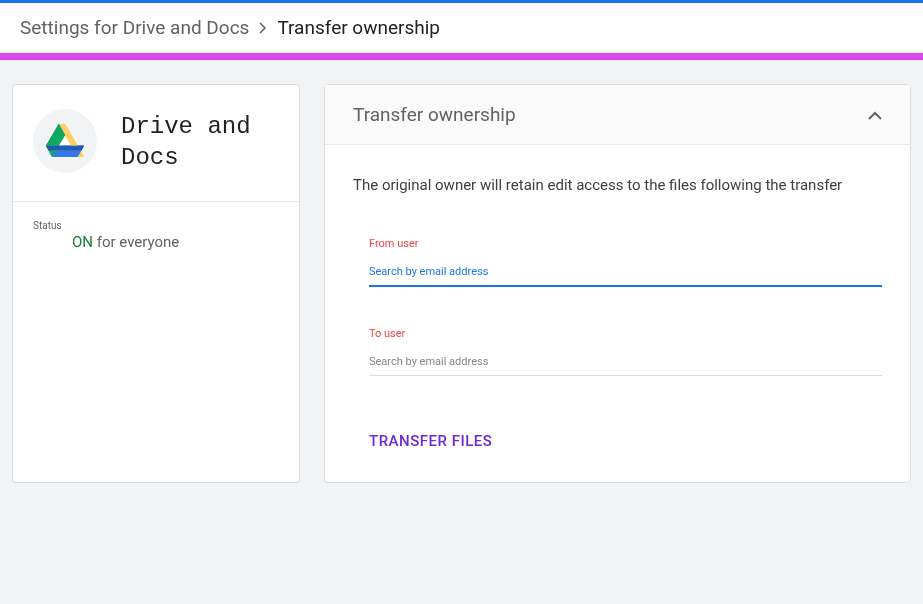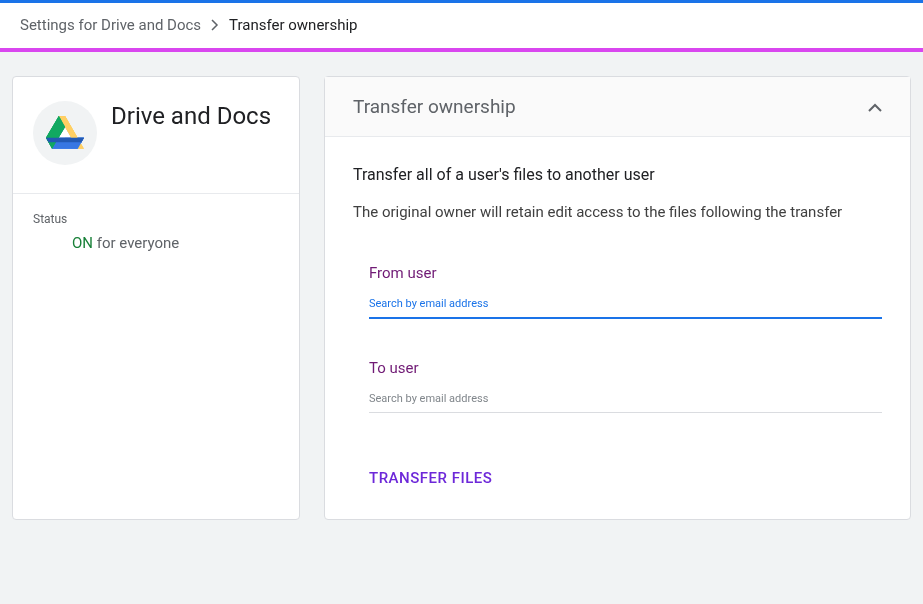--- a/index.html
+++ b/index.html
@@ -10,23 +10,23 @@
       height: 604px;
       overflow: hidden;
     }
     .top-bar {
       height: 3px;
       background: #1a73e8;
     }
     .breadcrumb {
       background: #fff;
       padding: 13px 20px 14px;
-      font-size: 15px;
-      color: #5f6368;
-      border-bottom: 4px solid #d946ef;
+      font-size: 19px;
+      color: #5f6368;
+      border-bottom: 7px solid #d946ef;
       display: flex;
       align-items: center;
       gap: 10px;
     }
     .breadcrumb .chevron {
       color: #5f6368;
       display: inline-flex;
     }
     .breadcrumb .current {
       color: #202124;
@@ -38,23 +38,24 @@
     }
     .sidebar-card {
       width: 288px;
       background: #fff;
       border: 1px solid #dadce0;
       border-radius: 4px;
       flex-shrink: 0;
     }
     .sidebar-top {
       display: flex;
-      align-items: flex-start;
-      gap: 14px;
+      align-items: flex-end;
+      gap: 24px;
       padding: 24px 20px 28px;
+      font-family: Liberation Mono, monospace;
     }
     .drive-icon-wrap {
       width: 64px;
       height: 64px;
       border-radius: 50%;
       background: #f1f3f4;
       display: flex;
       align-items: center;
       justify-content: center;
       flex-shrink: 0;
@@ -67,23 +68,23 @@
       font-size: 24px;
       color: #202124;
       font-weight: 400;
       line-height: 1.3;
     }
     .sidebar-bottom {
       border-top: 1px solid #e8eaed;
       padding: 18px 20px 22px;
     }
     .status-label {
-      font-size: 12px;
-      color: #5f6368;
-      margin-bottom: 8px;
+      font-size: 10px;
+      color: #5f6368;
+      margin-bottom: 2px;
     }
     .status-value {
       font-size: 15px;
     }
     .status-on {
       color: #188038;
       margin-left: 39px;
     }
     .status-text {
       color: #5f6368;
@@ -122,22 +123,22 @@
       font-size: 15px;
       color: #404040;
       line-height: 1.6;
       margin-bottom: 40px;
     }
     .field {
       margin-bottom: 40px;
       padding-left: 16px;
     }
     .field-label {
-      font-size: 15px;
-      color: #701a75;
+      font-size: 11px;
+      color: #ef4444;
       margin-bottom: 10px;
     }
     .field-input {
       width: 100%;
       border: none;
       border-bottom: 1px solid #dadce0;
       padding: 4px 0 7px;
       font-size: 11px;
       outline: none;
       background: transparent;
@@ -219,21 +220,20 @@
   <div class="main-card">
     <div class="card-header">
       <div class="card-header-title">Transfer ownership</div>
       <div class="chevron-up">
         <svg width="14" height="9" viewBox="0 0 14 9">
             <path d="M1 8l6-6 6 6" stroke="currentColor" stroke-width="2" fill="none"></path>
           </svg>
       </div>
     </div>
     <div class="card-body">
-      <div class="section-title">Transfer all of a user's files to another user</div>
       <div class="section-desc">The original owner will retain edit access to the files following the transfer</div>
 
       <div class="field">
         <div class="field-label">From user</div>
         <input type="text" class="field-input active" placeholder="Search by email address" style="">
       </div>
 
       <div class="field">
         <div class="field-label">To user</div>
         <input type="text" class="field-input" placeholder="Search by email address" style="">

